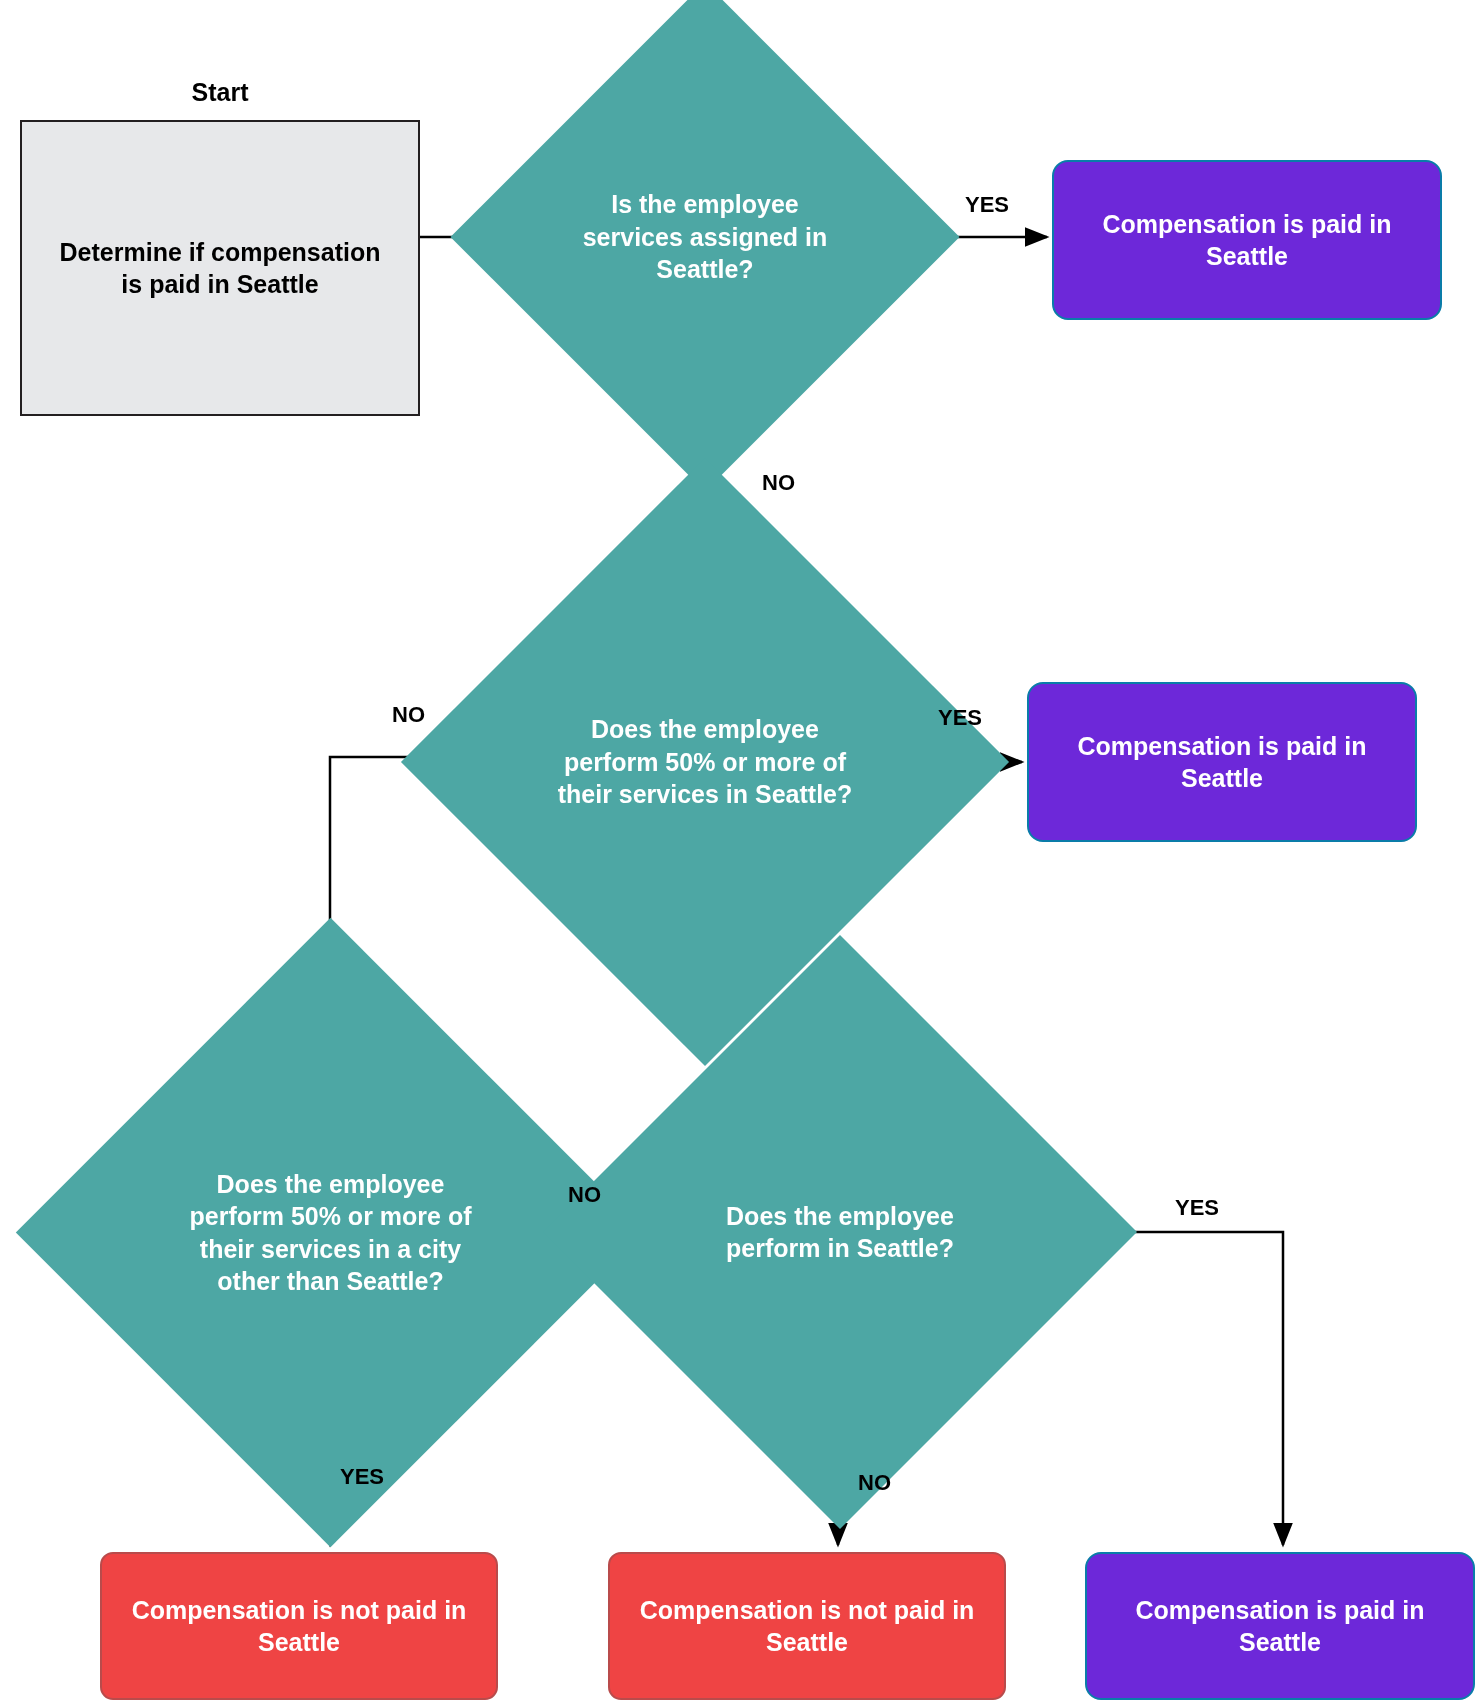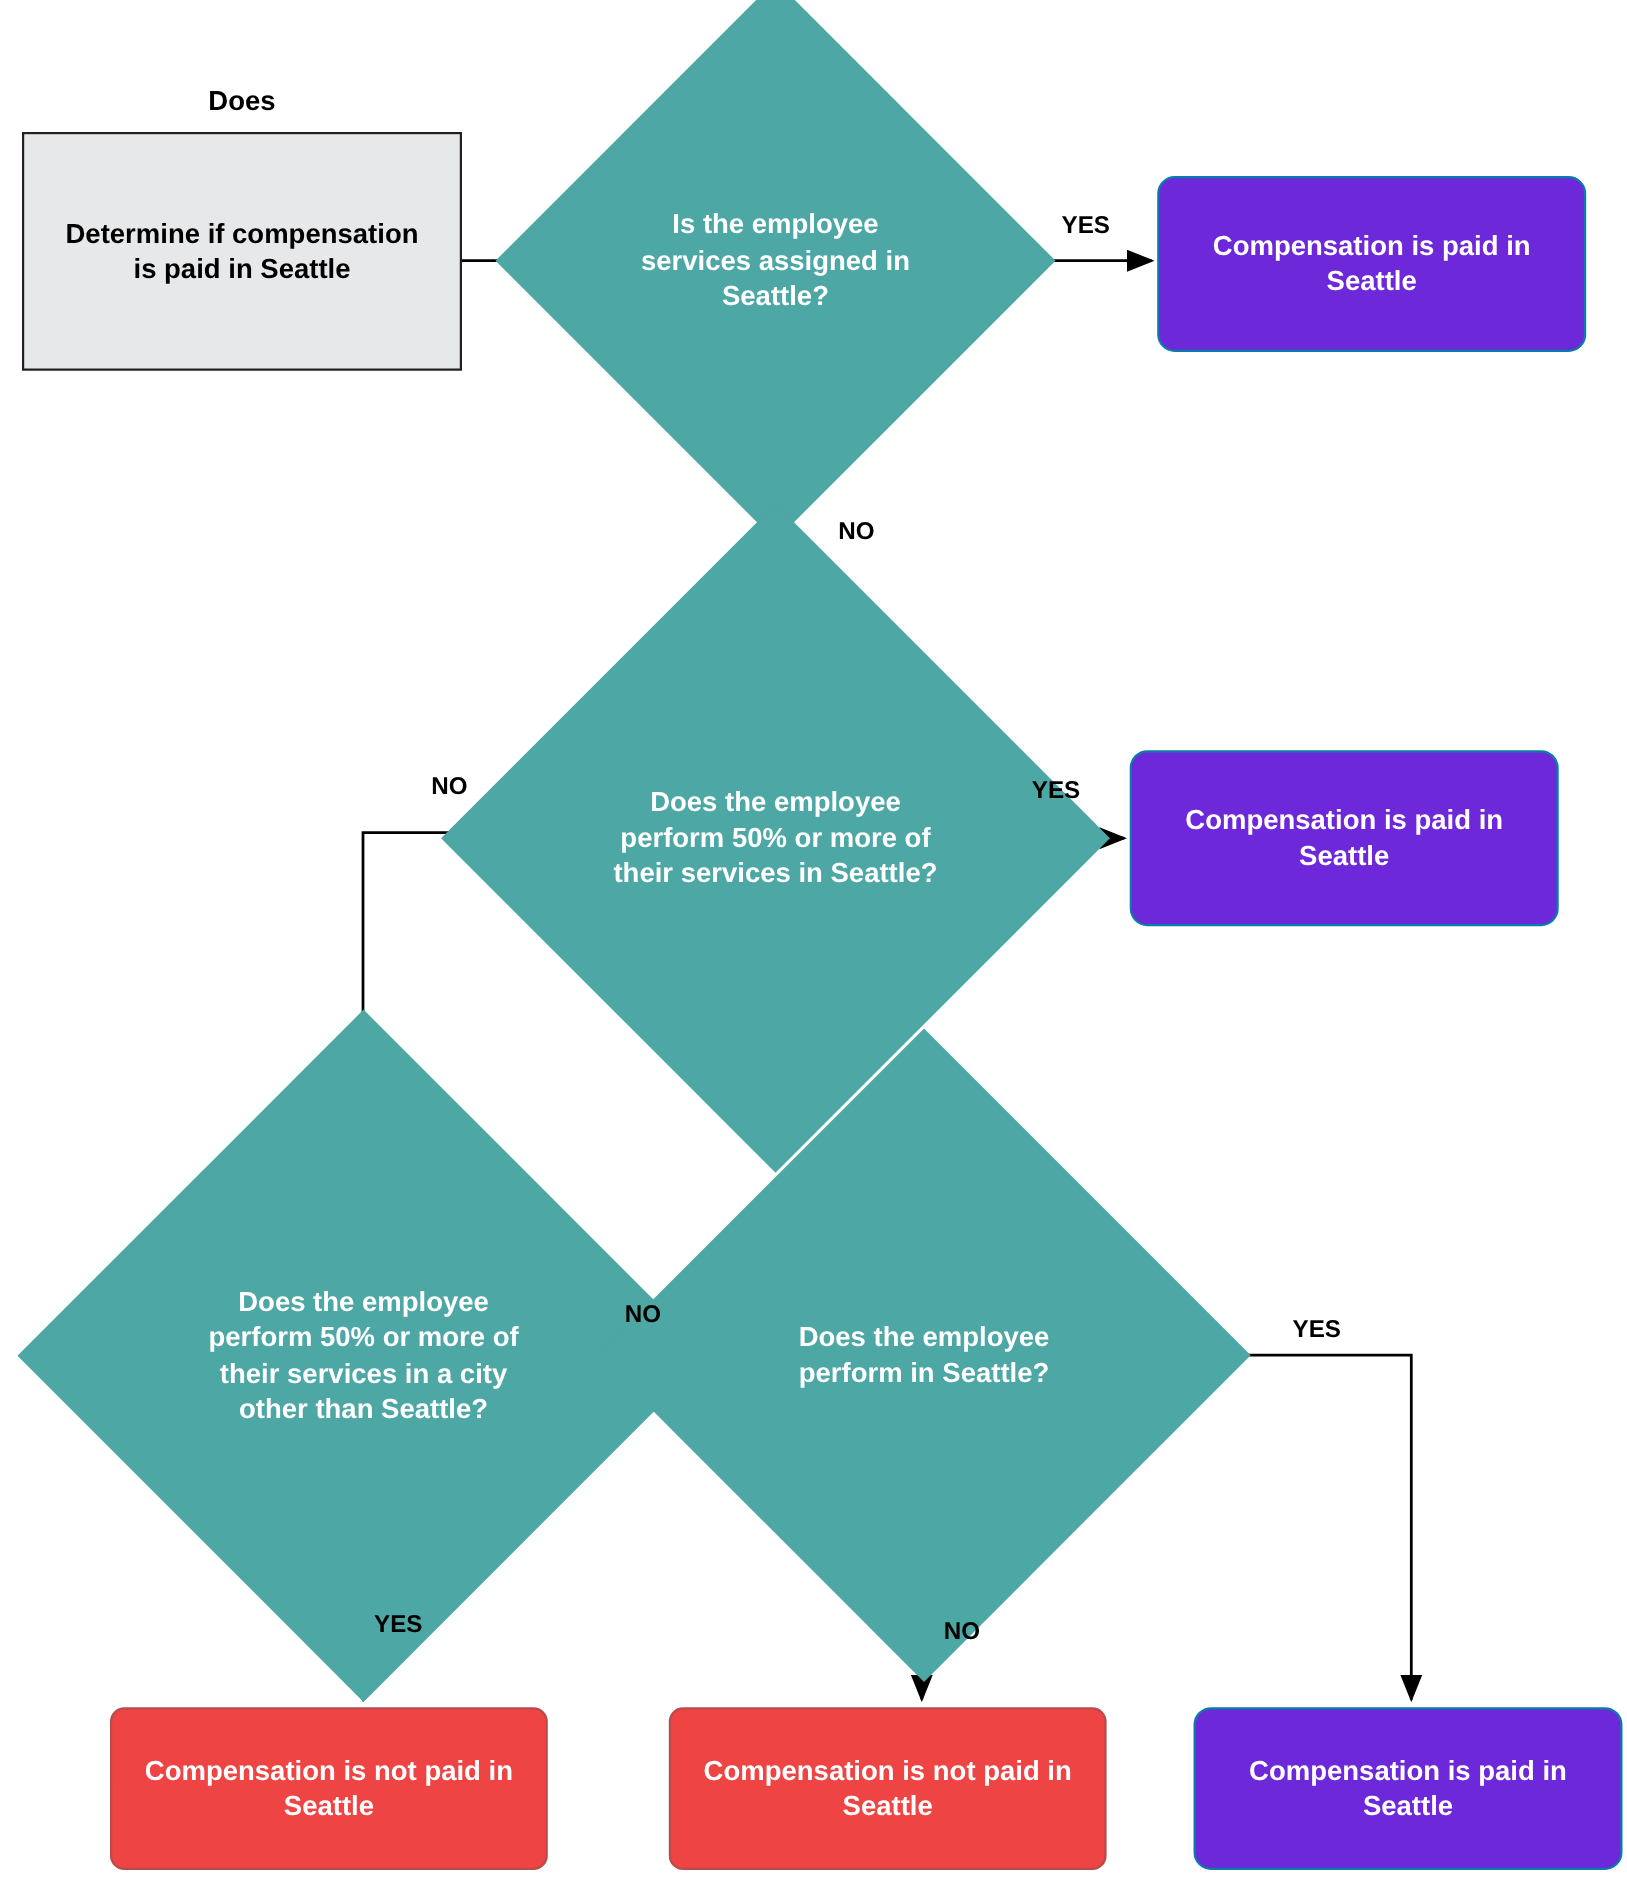--- a/index.html
+++ b/index.html
@@ -127,23 +127,23 @@
 
     <line x1="545" y1="1232" x2="625" y2="1232" stroke="#000000" stroke-width="2.5" marker-end="url(#arrow)"></line>
 
     <line x1="330" y1="1443" x2="330" y2="1545" stroke="#000000" stroke-width="2.5" marker-end="url(#arrow)"></line>
 
     <line x1="838" y1="1432" x2="838" y2="1545" stroke="#000000" stroke-width="2.5" marker-end="url(#arrow)"></line>
 
     <path d="M 1055 1232 L 1283 1232 L 1283 1545" stroke="#000000" stroke-width="2.5" fill="none" marker-end="url(#arrow)"></path>
   </svg>
 
-  <div class="start-label" style="left:20px; top:78px; width:400px;">Does</div>
+  <div class="start-label" style="left:20px; top:78px; width:400px;">Start</div>
 
-  <div class="node rect-start" style="left:20px; top:120px; width:400px; height:217px;">
+  <div class="node rect-start" style="left:20px; top:120px; width:400px; height:296px;">
     <span style="padding:0 28px;">Determine if compensation is paid in Seattle</span>
   </div>
 
   <div class="diamond" style="left:525px; top:57px; width:360px; height:360px;">
     <div class="shape"></div>
     <div class="dtext">Is the employee services assigned in Seattle?</div>
   </div>
 
   <div class="node term blue" style="left:1052px; top:160px; width:390px; height:160px;">
     <span style="padding:0 24px;">Compensation is paid in Seattle</span>

